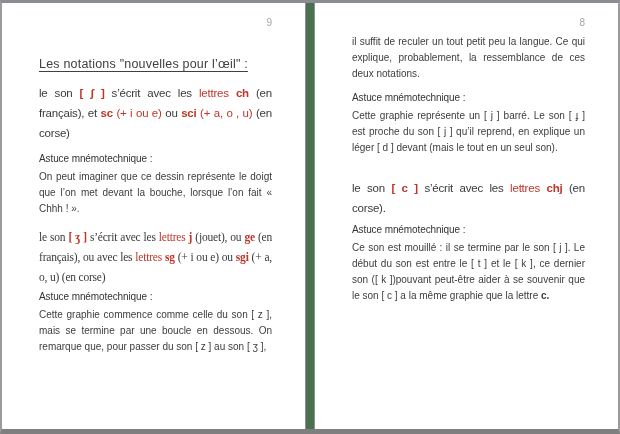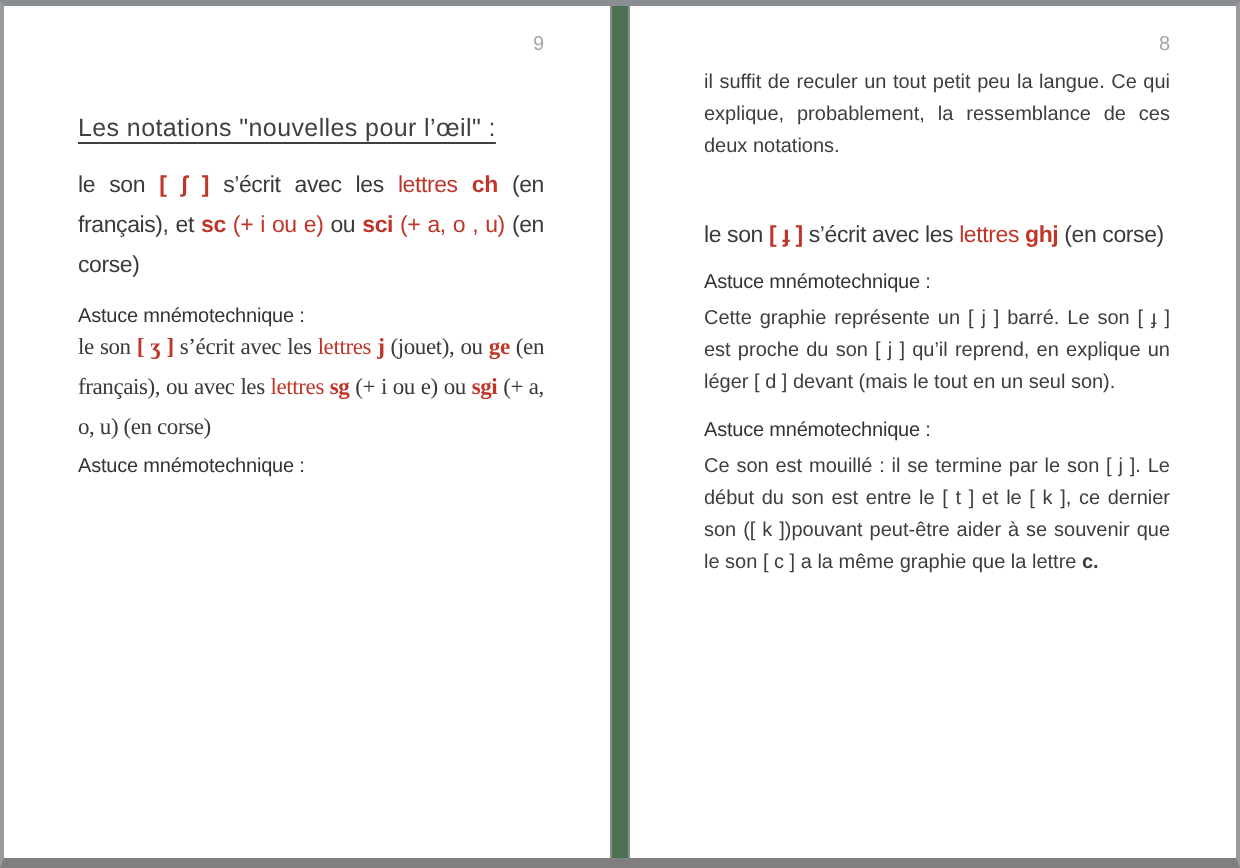--- a/index.html
+++ b/index.html
@@ -61,33 +61,35 @@
 <body>
 
 <div class="spread">
 
   <div class="page">
     <div class="pagenum">9</div>
     <div class="title">Les notations "nouvelles pour l’œil" :</div>
 
     <p class="para p-main-1"><span class="seg-plain">le son </span><span class="seg-redbold">[ ʃ ]</span><span class="seg-plain"> s’écrit avec les </span><span class="seg-red">lettres </span><span class="seg-redbold">ch</span><span class="seg-plain"> (en français), et </span><span class="seg-redbold">sc</span><span class="seg-red"> (+ i ou e) </span><span class="seg-plain">ou </span><span class="seg-redbold">sci</span><span class="seg-red"> (+ a, o , u)</span><span class="seg-plain"> (en corse)</span></p>
     <div class="astuce-label al-1">Astuce mnémotechnique :</div>
+    <p class="astuce">On peut imaginer que ce dessin représente le doigt que l’on met devant la bouche, lorsque l’on fait « Chhh ! ».</p>
 
     <p class="para p-main-2"><span class="seg-plain">le son </span><span class="seg-redbold">[ ʒ ]</span><span class="seg-plain"> s’écrit avec les </span><span class="seg-red">lettres </span><span class="seg-redbold">j</span><span class="seg-plain"> (jouet), ou </span><span class="seg-redbold">ge</span><span class="seg-plain"> (en français), ou avec les </span><span class="seg-red">lettres </span><span class="seg-redbold">sg</span><span class="seg-plain"> (+ i ou e) ou </span><span class="seg-redbold">sgi</span><span class="seg-plain"> (+ a, o, u) (en corse)</span></p>
     <div class="astuce-label al-2">Astuce mnémotechnique :</div>
+    <p class="astuce">Cette graphie commence comme celle du son [ z ], mais se termine par une boucle en dessous.  On remarque que, pour passer du son [ z ] au son [ ʒ ],</p>
   </div>
 
   <div class="divider"></div>
 
   <div class="page">
     <div class="pagenum">8</div>
 
     <p class="astuce continuation">il suffit de reculer un tout petit peu la langue. Ce qui explique, probablement, la ressemblance de ces deux notations.</p>
 
-    <p class="para p-main-r1"><span class="seg-plain">le son </span><span class="seg-redbold">[ ɟ ]</span><span class="seg-plain"> s’écrit avec les </span><span class="seg-red">lettres </span><span class="seg-redbold">ghj</span><span class="seg-plain"> (en corse)</span></p>
     <div class="astuce-label al-r1">Astuce mnémotechnique :</div>
     <p class="astuce">Cette graphie représente un [ j ] barré. Le son [ ɟ ] est proche du son [ j ] qu’il reprend, en explique un léger [ d ] devant (mais le tout en un seul son).</p>
 
+    <p class="para p-main-r2"><span class="seg-plain">le son </span><span class="seg-redbold">[ c ]</span><span class="seg-plain"> s’écrit avec les </span><span class="seg-red">lettres </span><span class="seg-redbold">chj</span><span class="seg-plain"> (en corse).</span></p>
     <div class="astuce-label al-r2">Astuce mnémotechnique :</div>
     <p class="astuce"><span class="seg-plain">Ce son est mouillé : il se termine par le son [ j ]. Le début du son est entre le [ t ] et le [ k ], ce dernier son ([ k ])pouvant peut-être aider à  se souvenir que le son [ c ] a la même graphie que la lettre </span><span class="seg-bold">c.</span></p>
   </div>
 
 </div>
 
 </body></html>

